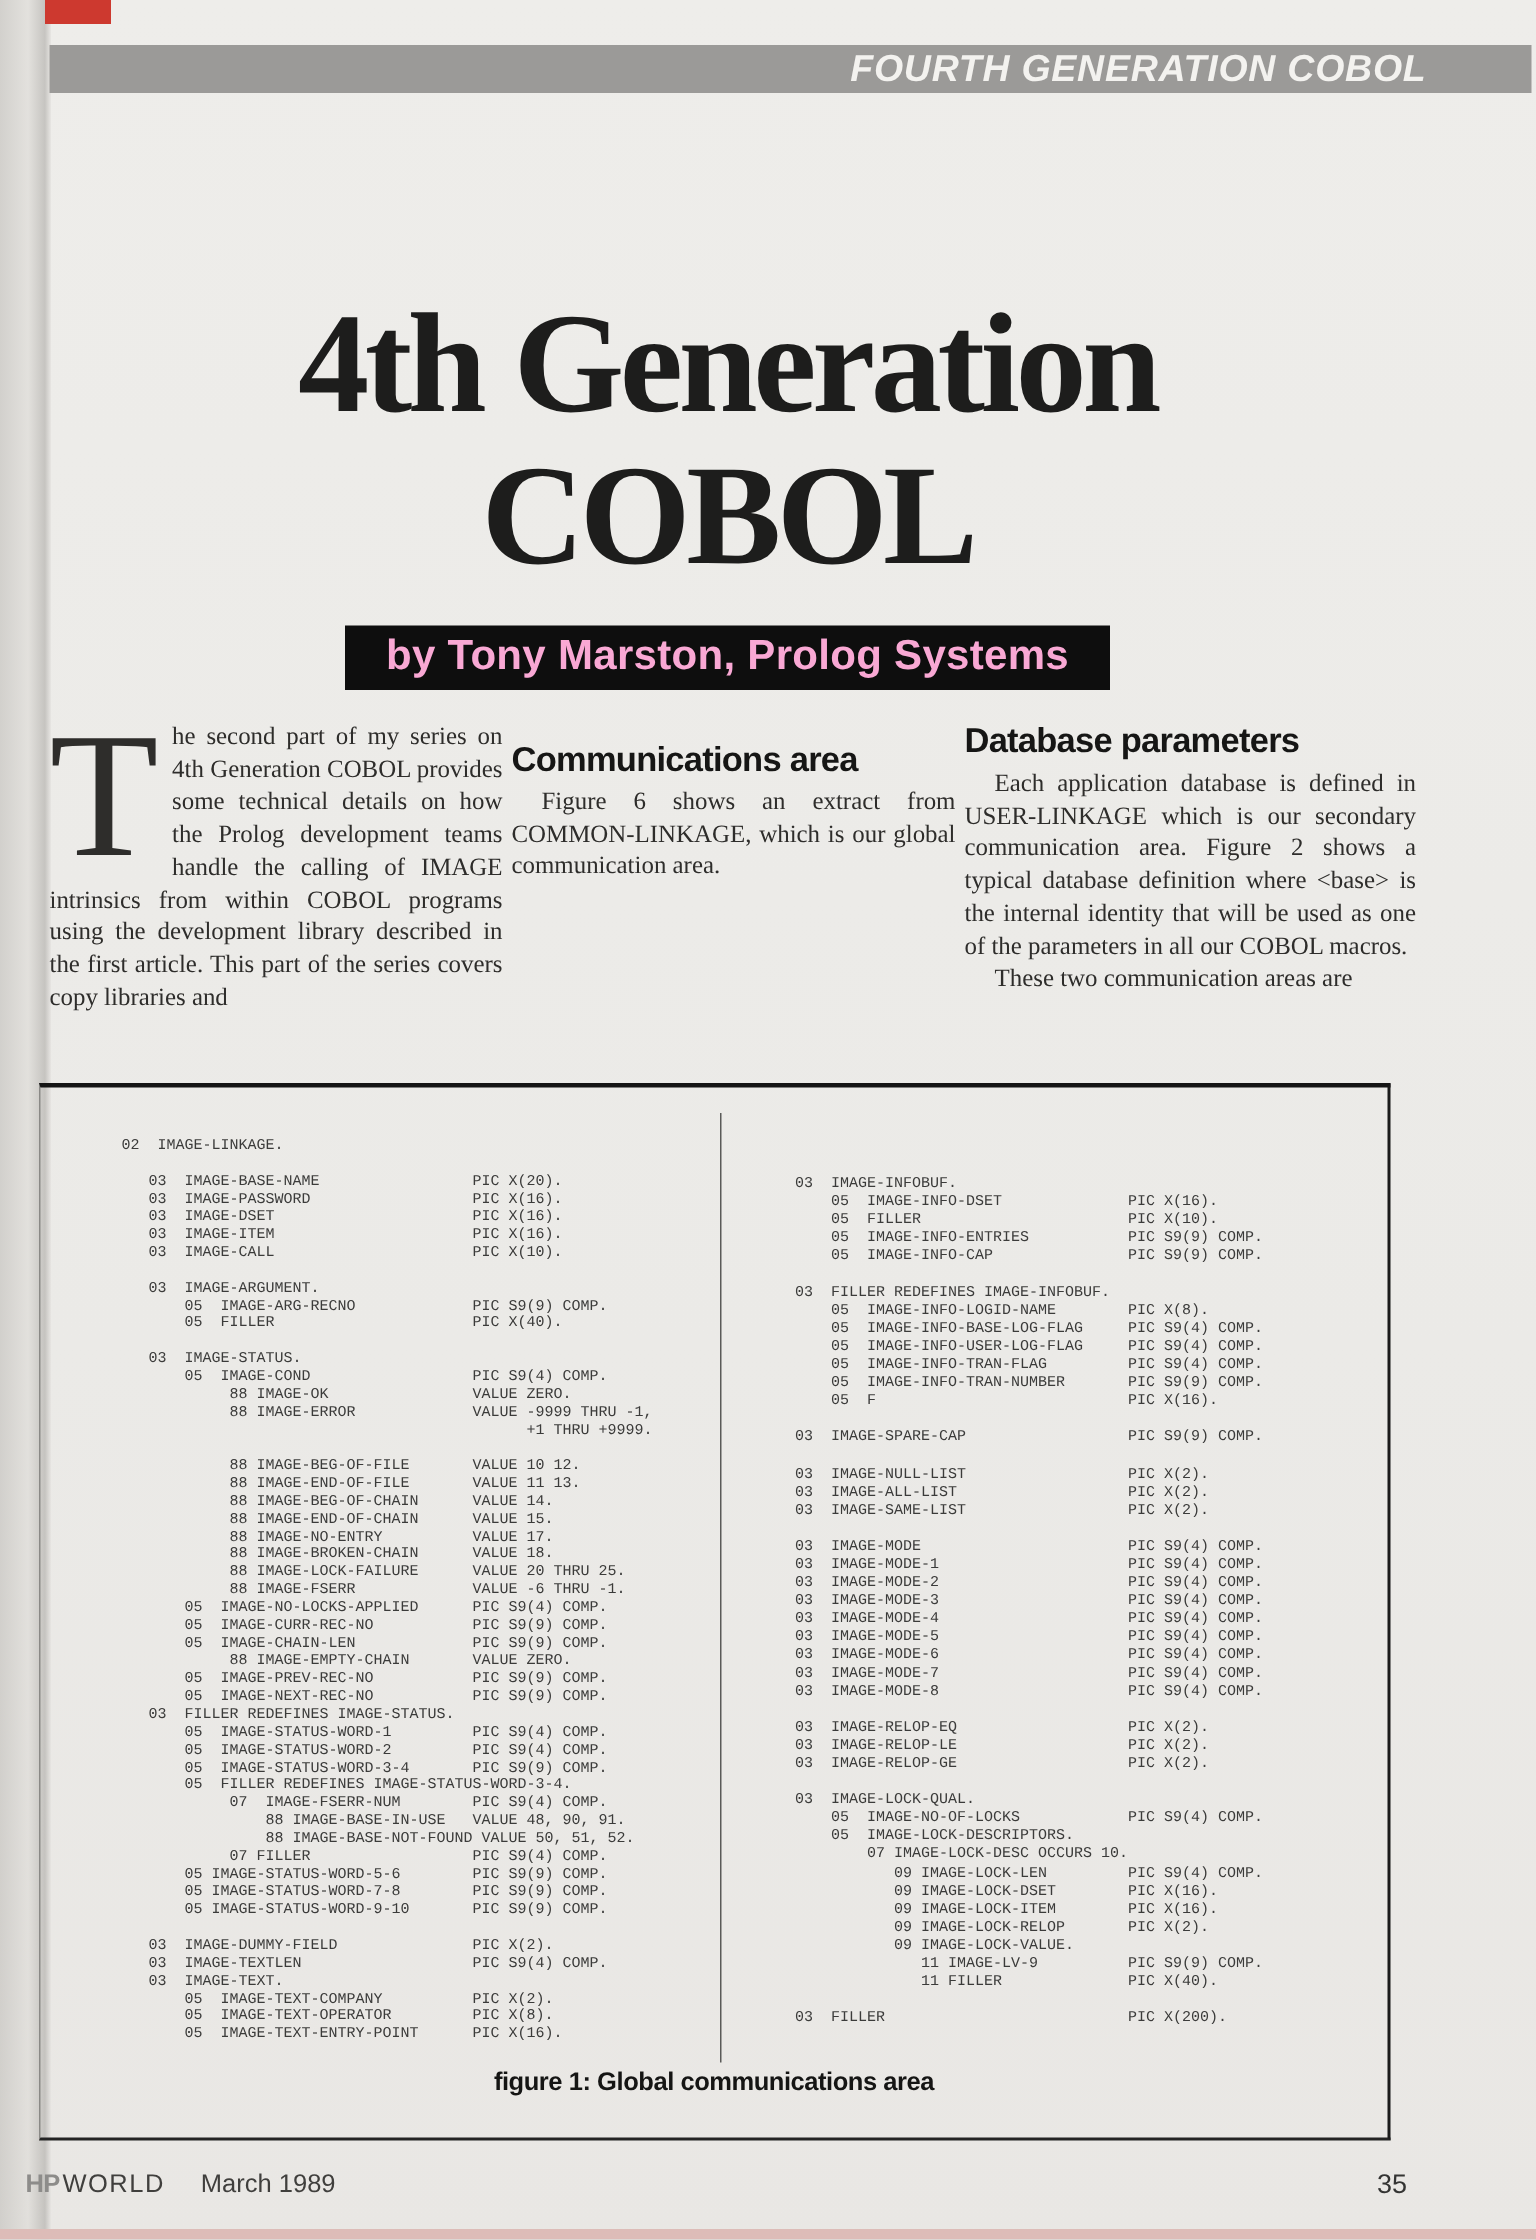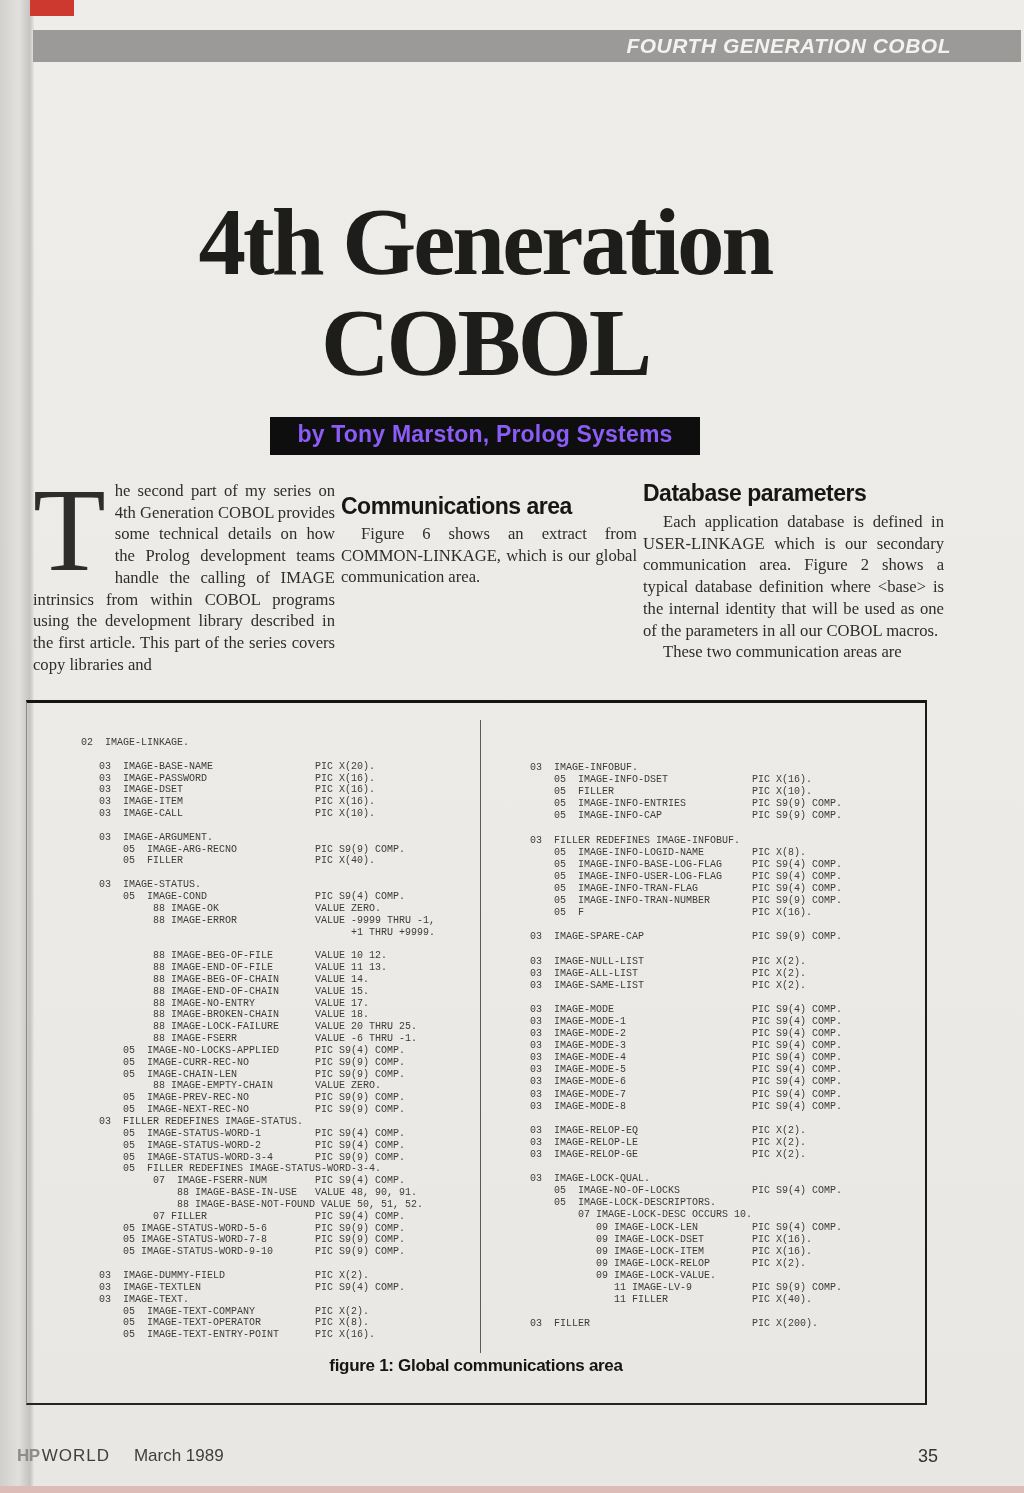--- a/index.html
+++ b/index.html
@@ -29,38 +29,38 @@
   .banner{
     position:absolute;left:33px;top:30px;width:988px;height:32px;
     background:#9b9a98;
     text-align:right;
   }
   .banner span{
     display:inline-block;
     line-height:32px;
     padding-right:70px;
     font-style:italic;font-weight:bold;
-    font-size:21px;letter-spacing:.5px;
+    font-size:25px;letter-spacing:.5px;
     color:#f3f2ef;
   }
   
   .title-block{
     position:absolute;left:20px;top:192px;width:930px;
     text-align:center;color:#1d1d1c;font-family:Liberation Serif, serif;
   }
   .title-line{
     font-weight:bold;font-size:95px;line-height:101px;
     letter-spacing:-3px;
   }
   .byline-wrap{
     position:absolute;left:20px;top:417px;width:930px;text-align:center;
   }
   .byline{
-    display:inline-block;background:#0e0e0e;color:#8b5cf6;
-    font-weight:bold;font-size:23px;
+    display:inline-block;background:#0e0e0e;color:#f9a8d4;
+    font-weight:bold;font-size:28px;
     padding:4px 27px 7px 27px;letter-spacing:.2px;
   }
   
   .col{
     position:absolute;top:480px;
     font-family:"Liberation Serif",serif;
     font-size:16.6px;line-height:21.7px;color:#2e2d2b;
     text-align:justify;
   }
   .col p{margin:0;}
@@ -77,21 +77,21 @@
   }
   .subhead{
     font-family:"Liberation Sans",sans-serif;
     font-weight:bold;font-size:23px;line-height:27px;
     letter-spacing:-.5px;color:#161615;
     margin:13px 0 3px 0;text-align:left;
   }
   .subhead.first{margin-top:0;margin-bottom:4px;}
   
   .figure-box{
-    position:absolute;left:26px;top:700px;width:901px;height:705px;
+    position:absolute;left:26px;top:722px;width:901px;height:705px;
     border-top:3px solid #151515;
     border-right:2px solid #1b1b1b;
     border-bottom:2px solid #242424;
     border-left:1px solid #8a8986;
     box-sizing:border-box;
   }
   .code{
     position:absolute;margin:0;
     font-family:"Liberation Mono","DejaVu Sans Mono",monospace;
     font-size:10px;color:#3b3b3a;

